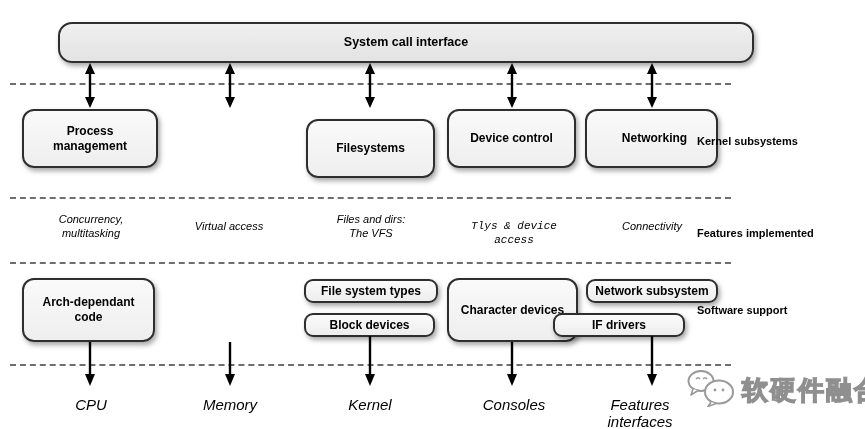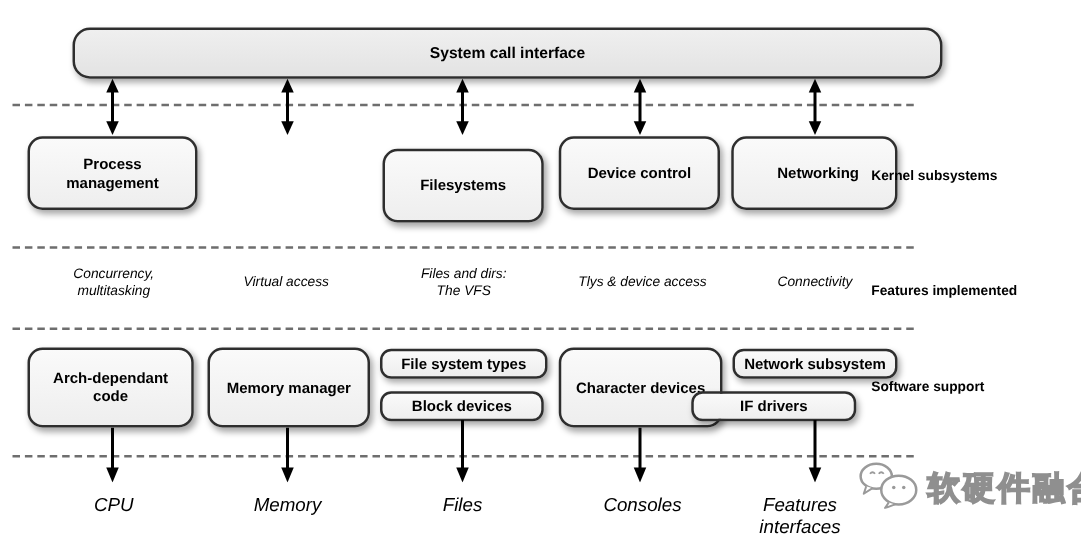--- a/index.html
+++ b/index.html
@@ -137,28 +137,25 @@
       <span>Networking</span>
     </div>
 
   <div class="sidelabel" style="top:135px;">Kernel subsystems</div>
   <div class="sidelabel" style="top:227px;">Features implemented</div>
   <div class="sidelabel" style="top:304px;">Software support</div>
 
   <div class="feat" style="left:41px;top:212px;width:100px;">Concurrency, multitasking</div>
   <div class="feat" style="left:169px;top:219px;width:120px;">Virtual access</div>
   <div class="feat" style="left:326px;top:212px;width:90px;">Files and dirs: The VFS</div>
-  <div class="feat" style="left:449px;top:219px;width:130px;">Tlys &amp; device access</div>
+  <div class="feat" style="left:449px;top:219px;width:130px;font-family:Liberation Mono, monospace;">Tlys &amp; device access</div>
   <div class="feat" style="left:592px;top:219px;width:120px;">Connectivity</div>
 
   <div class="box bigbox" style="left:22px;top:278px;width:133px;height:64px;">
       <span>Arch-dependant code</span>
-    </div>
-  <div class="box bigbox" style="left:166px;top:278px;width:130px;height:64px;">
-      <span>Memory manager</span>
     </div>
   <div class="box smallbox" style="left:304px;top:279px;width:134px;height:24px;">
       <span>File system types</span>
     </div>
   <div class="box smallbox" style="left:304px;top:313px;width:131px;height:24px;">
       <span>Block devices</span>
     </div>
   <div class="box bigbox" style="left:447px;top:278px;width:131px;height:64px;">
       <span>Character devices</span>
     </div>
@@ -185,21 +182,21 @@
       <line x1="8" y1="0" x2="8" y2="34" stroke="#000" stroke-width="2.4"></line>
       <polygon points="8,44 3,32 13,32" fill="#000"></polygon>
     </svg>
   <svg class="arrow" style="left:644px;top:336px;" width="16" height="50">
       <line x1="8" y1="0" x2="8" y2="40" stroke="#000" stroke-width="2.4"></line>
       <polygon points="8,50 3,38 13,38" fill="#000"></polygon>
     </svg>
 
   <div class="hw" style="left:31px;top:396px;">CPU</div>
   <div class="hw" style="left:170px;top:396px;">Memory</div>
-  <div class="hw" style="left:310px;top:396px;">Files</div>
+  <div class="hw" style="left:310px;top:396px;">Kernel</div>
   <div class="hw" style="left:454px;top:396px;">Consoles</div>
   <div class="hw" style="left:580px;top:396px;">Features interfaces</div>
 
   <svg class="wm-icon" width="54" height="38" viewBox="0 0 54 38">
     <ellipse cx="15" cy="12" rx="12.5" ry="10" fill="#ffffff" stroke="#9a9a9a" stroke-width="2"></ellipse>
     <path d="M7 20 L5 26 L12 21.5" fill="#ffffff" stroke="#9a9a9a" stroke-width="1.6" stroke-linejoin="round"></path>
     <path d="M10 10 q2 -2.5 4 0" fill="none" stroke="#9a9a9a" stroke-width="1.5"></path>
     <path d="M17 10 q2 -2.5 4 0" fill="none" stroke="#9a9a9a" stroke-width="1.5"></path>
     <ellipse cx="33" cy="23" rx="14" ry="11.5" fill="#ffffff" stroke="#9a9a9a" stroke-width="2"></ellipse>
     <path d="M25 33 L22 37.5 L30 34.5" fill="#ffffff" stroke="#9a9a9a" stroke-width="1.6" stroke-linejoin="round"></path>

